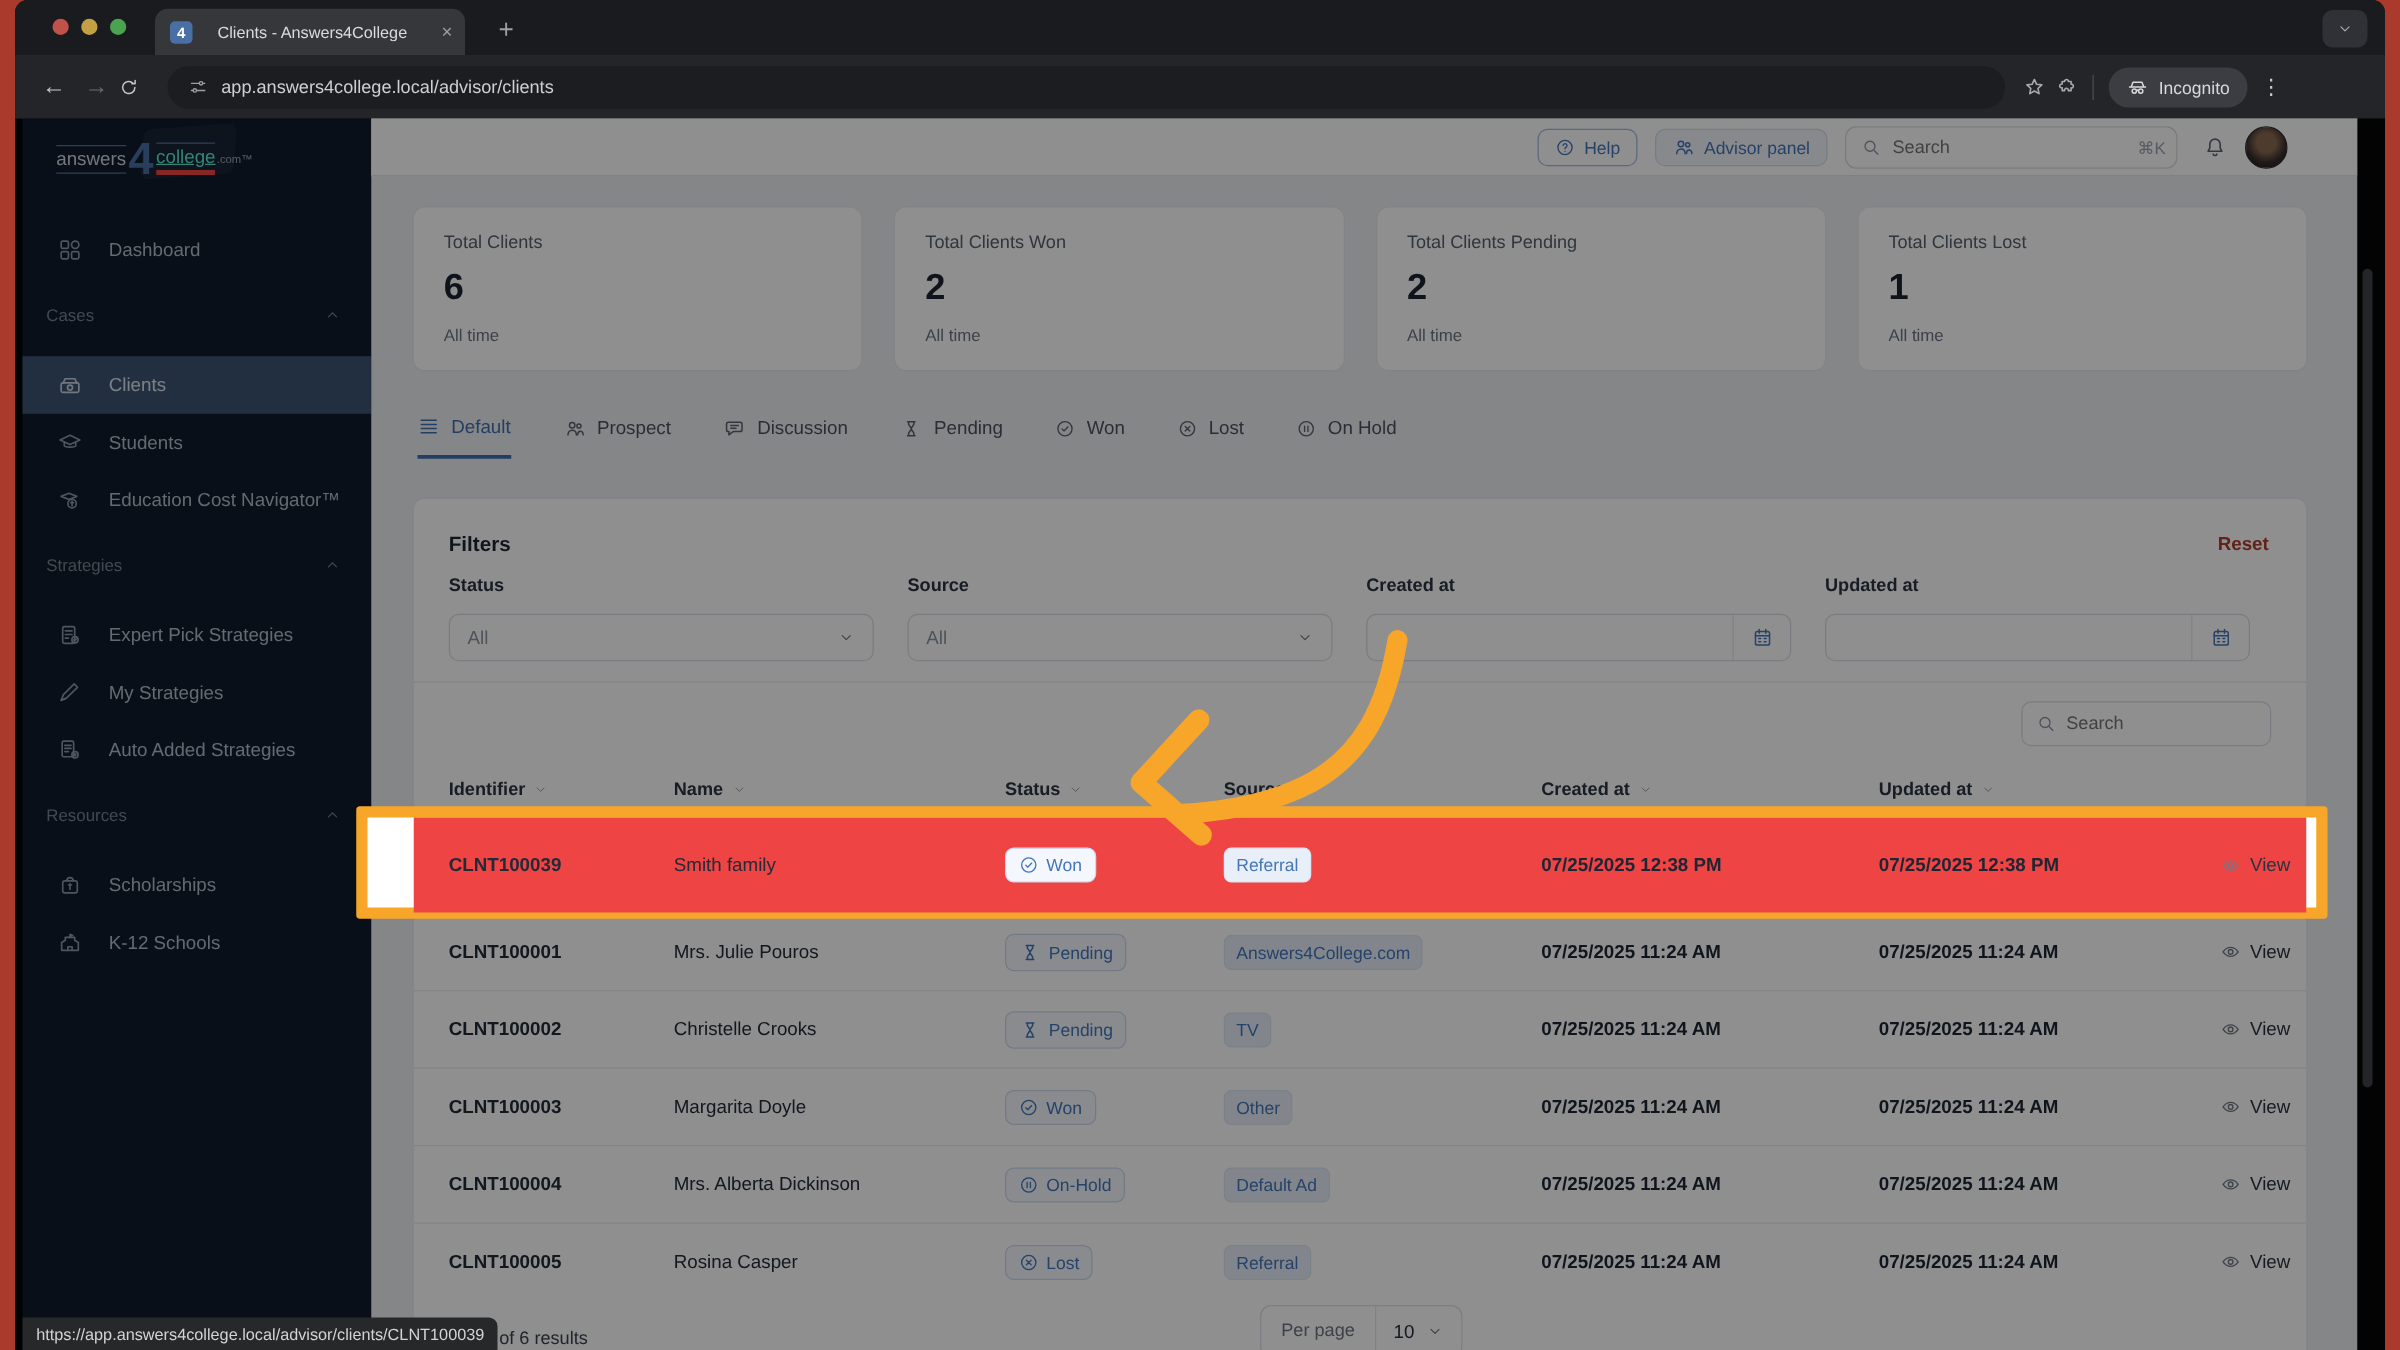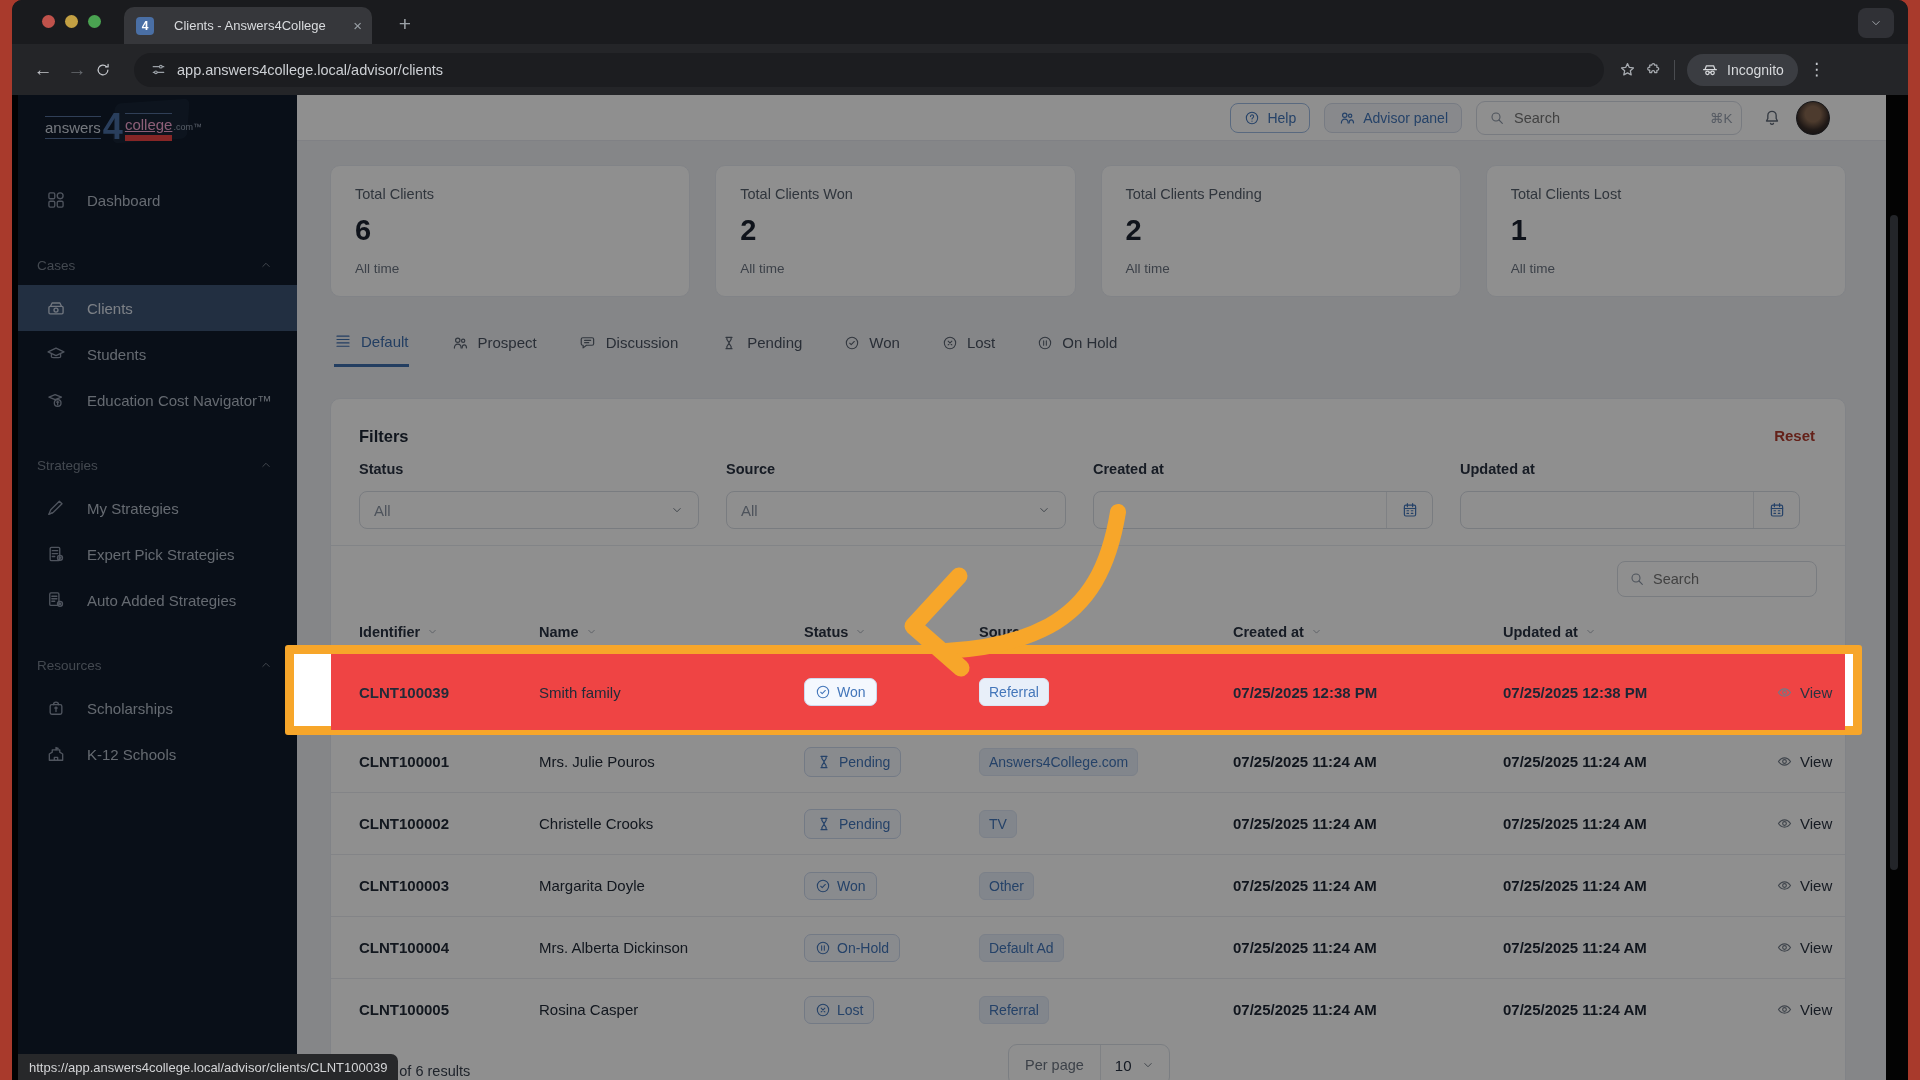--- a/index.html
+++ b/index.html
@@ -27,28 +27,28 @@
   .dots { font-size:17px; color:#c4c7cc; width:26px; text-align:center; letter-spacing:0; }
   svg.ic { display:block; }
 
   
   .approot { position:absolute; left:0; right:0; top:95px; bottom:0; background:#050506; }
   .sidebar { position:absolute; left:6px; top:0; bottom:0; width:279px; background:#111b2b; }
   .logo { height:64px; display:flex; align-items:center; padding-left:27px; position:relative; }
   .logo-cap { position:absolute; left:96px; top:6px; width:74px; height:40px; background:#182536; transform:skewX(-8deg) rotate(-4deg); border-radius:6px; }
   .logo-ans { color:#cfd6e0; font-size:15px; position:relative; border-top:1px solid #56709c; border-bottom:1px solid #56709c; padding:2px 0; }
   .logo-4 { color:#4a6fa5; font-size:36px; font-weight:bold; position:relative; margin:0 2px; line-height:1; }
-  .logo-col { color:#f9a8d4; font-size:15px; position:relative; border-top:1px solid #56709c; border-bottom:6px solid #ef4444; padding:2px 0;text-decoration:underline; }
+  .logo-col { color:#5eead4; font-size:15px; position:relative; border-top:1px solid #56709c; border-bottom:4px solid #ef4444; padding:2px 0;text-decoration:underline; }
   .logo-com { color:#9aa6b8; font-size:9px; position:relative; margin-left:1px; }
   .nav { margin-top:18px; }
   .nav-item { height:46px; display:flex; align-items:center; gap:21px; padding-left:28px; color:#b4bdc9; font-size:15px; cursor:pointer; }
   .nav-item .nico { color:#8d97a8; }
   .nav-item.active { background:#3d5475; color:#dde4ee; }
   .nav-item.active .nico { color:#c9d3e2; }
-  .nav-sect { height:40px; margin-top:22px; display:flex; align-items:center; padding:0 24px 0 19px; color:#78828f; font-size:13.5px; justify-content:space-between; cursor:pointer; }
+  .nav-sect { height:40px; margin-top:22px; display:flex; align-items:flex-start; padding:0 24px 0 19px; color:#78828f; font-size:13.5px; justify-content:space-between; cursor:pointer; }
   .main { position:absolute; left:285px; top:0; width:1589px; bottom:0; background:#edeff3; }
   .appheader { position:absolute; left:0; right:0; top:0; height:46px; background:#ffffff; border-bottom:1px solid #e4e7ed; display:flex; align-items:center; justify-content:flex-end; padding-right:56px; gap:14px; }
   .btn-help { display:flex; align-items:center; gap:7px; border:1px solid #9fbce3; color:#4376ba; border-radius:8px; height:30px; padding:0 13px; font-size:14px; cursor:pointer; background:#fff; }
   .btn-adv { display:flex; align-items:center; gap:7px; border:1px solid #d5dcea; color:#4376ba; background:#f2f5fa; border-radius:8px; height:30px; padding:0 13px; font-size:14px; cursor:pointer; }
   .hd-search { display:flex; align-items:center; gap:9px; border:1px solid #d6dbe4; border-radius:9px; height:34px; width:266px; padding:0 12px; color:#8a94a3; background:#fff; }
   .hd-search input { border:0; outline:0; flex:1; font-size:14.5px; color:#45505f; background:transparent; font-family:inherit; }
   .hd-search .kbd { color:#9aa3b1; font-size:13.5px; }
   .bell { color:#5f6877; margin-left:6px; }
   .avatar { width:34px; height:34px; border-radius:50%; background:radial-gradient(circle at 50% 38%, #8a6a52 0 30%, #3a2e2a 62%, #17151a 100%); border:1px solid #2a2a2e; }
 
@@ -242,36 +242,36 @@
             <span>Strategies</span>
             <span style="color: rgb(120, 130, 143); display: inline-flex;">
               <svg class="ic" width="14" height="14" viewBox="0 0 24 24" fill="none" stroke="currentColor" stroke-width="1.6" stroke-linecap="round" stroke-linejoin="round">
                 <path d="M6.5 14.5L12 9l5.5 5.5"></path>
               </svg>
             </span>
           </div>
           <div class="nav-item">
             <span class="nico" style="display: inline-flex;">
               <svg class="ic" width="20" height="20" viewBox="0 0 24 24" fill="none" stroke="currentColor" stroke-width="1.6" stroke-linecap="round" stroke-linejoin="round">
-                <path d="M3.5 19.5l2.2-5.5L16 3.8 19.2 7 8.8 17.2z"></path>
-                <path d="M3.5 19.5l4.2-1.6"></path>
-              </svg>
-            </span>
-            <span>My Strategies</span>
-          </div>
-          <div class="nav-item">
-            <span class="nico" style="display: inline-flex;">
-              <svg class="ic" width="20" height="20" viewBox="0 0 24 24" fill="none" stroke="currentColor" stroke-width="1.6" stroke-linecap="round" stroke-linejoin="round">
                 <rect x="5" y="4" width="11.5" height="16" rx="1.5"></rect>
                 <path d="M7.5 8h6.5M7.5 11.5h6.5M7.5 15h3"></path>
                 <circle cx="16.8" cy="16.6" r="3"></circle>
                 <path d="M15.6 16.6l.9.9 1.6-1.7"></path>
               </svg>
             </span>
             <span>Expert Pick Strategies</span>
+          </div>
+          <div class="nav-item">
+            <span class="nico" style="display: inline-flex;">
+              <svg class="ic" width="20" height="20" viewBox="0 0 24 24" fill="none" stroke="currentColor" stroke-width="1.6" stroke-linecap="round" stroke-linejoin="round">
+                <path d="M3.5 19.5l2.2-5.5L16 3.8 19.2 7 8.8 17.2z"></path>
+                <path d="M3.5 19.5l4.2-1.6"></path>
+              </svg>
+            </span>
+            <span>My Strategies</span>
           </div>
           <div class="nav-item">
             <span class="nico" style="display: inline-flex;">
               <svg class="ic" width="20" height="20" viewBox="0 0 24 24" fill="none" stroke="currentColor" stroke-width="1.6" stroke-linecap="round" stroke-linejoin="round">
                 <rect x="4.5" y="3.5" width="11" height="15" rx="1.5"></rect>
                 <path d="M7 7.5h6M7 10.5h6M7 13.5h3.5"></path>
                 <circle cx="16.8" cy="16.6" r="3"></circle>
                 <circle cx="16.8" cy="16.6" r="0.9"></circle>
               </svg>
             </span>

